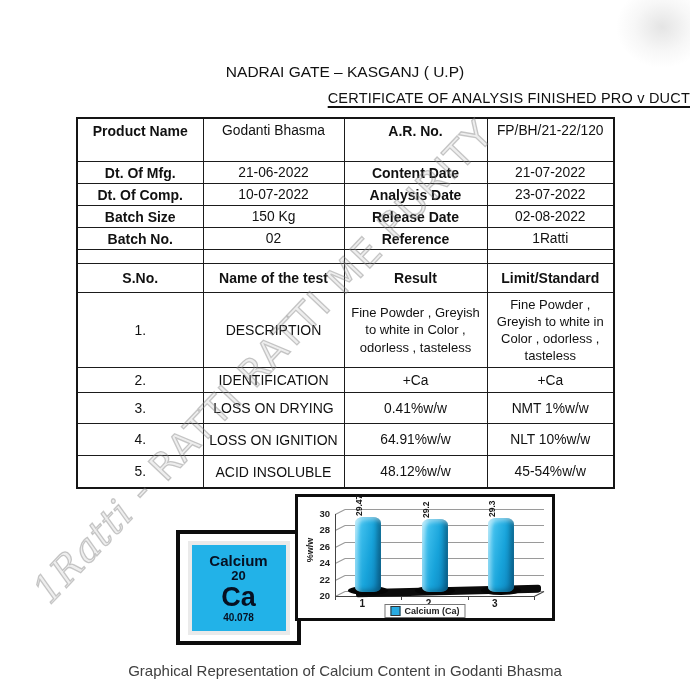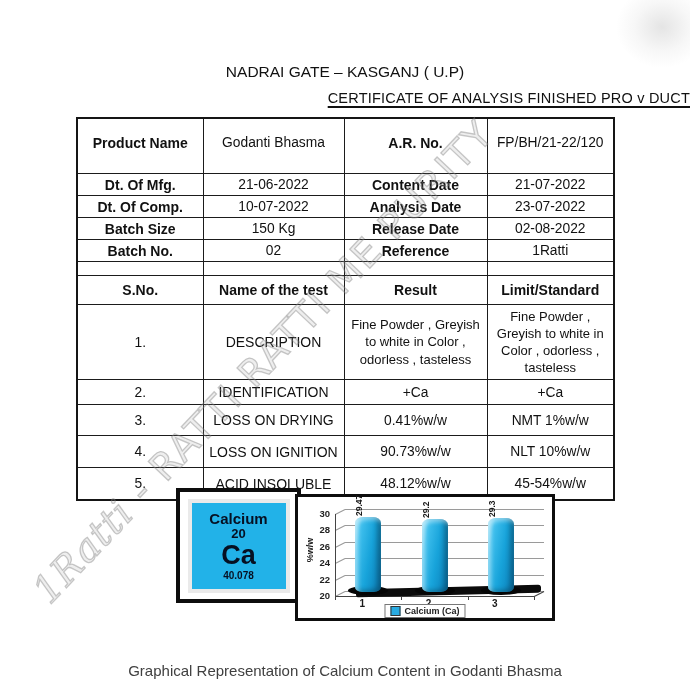--- a/index.html
+++ b/index.html
@@ -21,32 +21,32 @@
   
   table.coa{
     position:absolute;left:76px;top:117px;width:537px;border-collapse:collapse;
     border:2.5px solid #151515;table-layout:fixed;z-index:1;
   }
   table.coa td{border:1.6px solid #1b1b1b;text-align:center;vertical-align:middle;padding:0 5px;}
   .lbl{font-weight:bold;font-size:14px;}
   .val{font-size:13.8px;}
   .tname{font-size:14px;}
   .desc-txt{font-size:13px;line-height:1.32;}
-  tr.r-prod td{height:38px;vertical-align:top;padding-top:16px;}
+  tr.r-prod td{height:38px;vertical-align:top;padding-top:4px;}
   tr.r-info td{height:21px;}
   tr.r-gap td{height:13px;}
   tr.r-head td{height:28px;font-weight:bold;font-size:14px;}
   tr.r-desc td{height:74px;}
   tr.r-id td{height:24px;}
   tr.r-t3 td{height:30px;}
   tr.r-t4 td{height:31px;}
   tr.r-t5 td{height:31px;}
   
   .element-card{
-    position:absolute;left:176px;top:488px;width:117px;height:107px;background:#fff;
+    position:absolute;left:176px;top:530px;width:117px;height:107px;background:#fff;
     border:4px solid #0d0d0d;display:flex;align-items:center;justify-content:center;z-index:2;
   }
   .element-tile{
     width:94px;height:86px;box-shadow:0 0 0 4px #eaeaea;display:flex;flex-direction:column;
     align-items:center;justify-content:center;color:#061022;
   }
   .el-name{font-size:15px;font-weight:bold;line-height:1.15;}
   .el-num{font-size:13px;font-weight:bold;line-height:1.1;}
   .el-sym{font-size:27px;font-weight:800;line-height:1.05;}
   .el-mass{font-size:10px;font-weight:bold;line-height:1.15;}
@@ -155,21 +155,21 @@
       </tr>
       <tr class="r-t3">
         <td class="val">3.</td>
         <td class="tname">LOSS ON DRYING</td>
         <td class="val">0.41%w/w</td>
         <td class="val">NMT 1%w/w</td>
       </tr>
       <tr class="r-t4">
         <td class="val">4.</td>
         <td class="tname">LOSS ON IGNITION</td>
-        <td class="val">90.73%w/w</td>
+        <td class="val">64.91%w/w</td>
         <td class="val">NLT 10%w/w</td>
       </tr>
       <tr class="r-t5">
         <td class="val">5.</td>
         <td class="tname">ACID INSOLUBLE</td>
         <td class="val">48.12%w/w</td>
         <td class="val">45-54%w/w</td>
       </tr>
     </tbody>
   </table>

